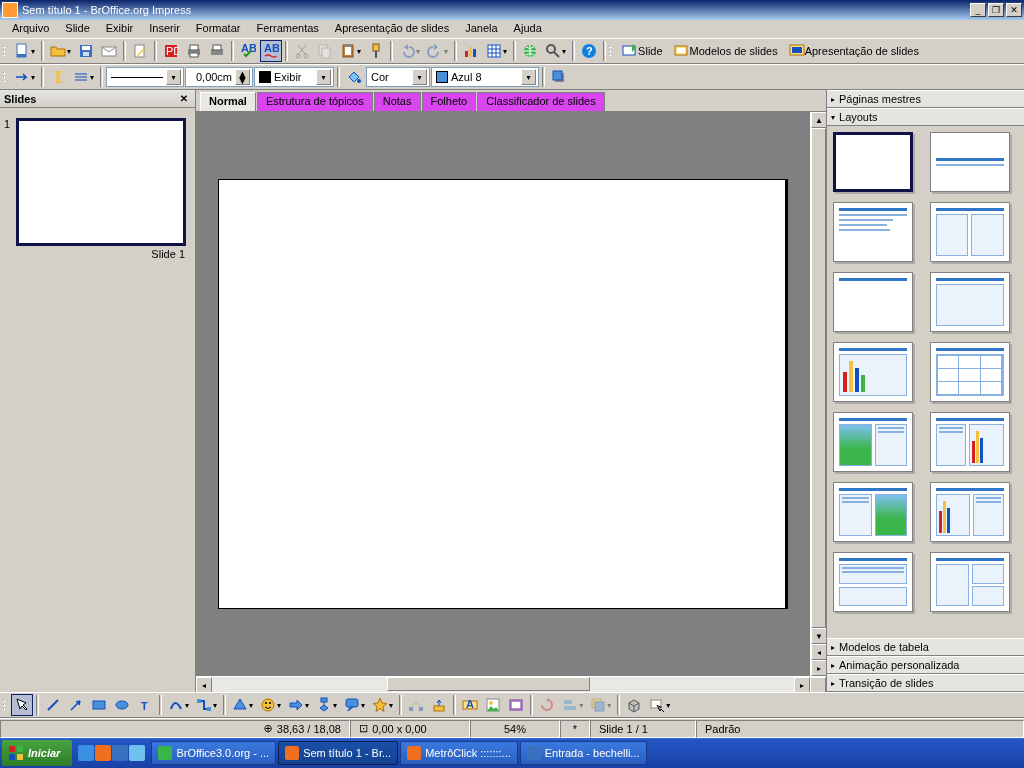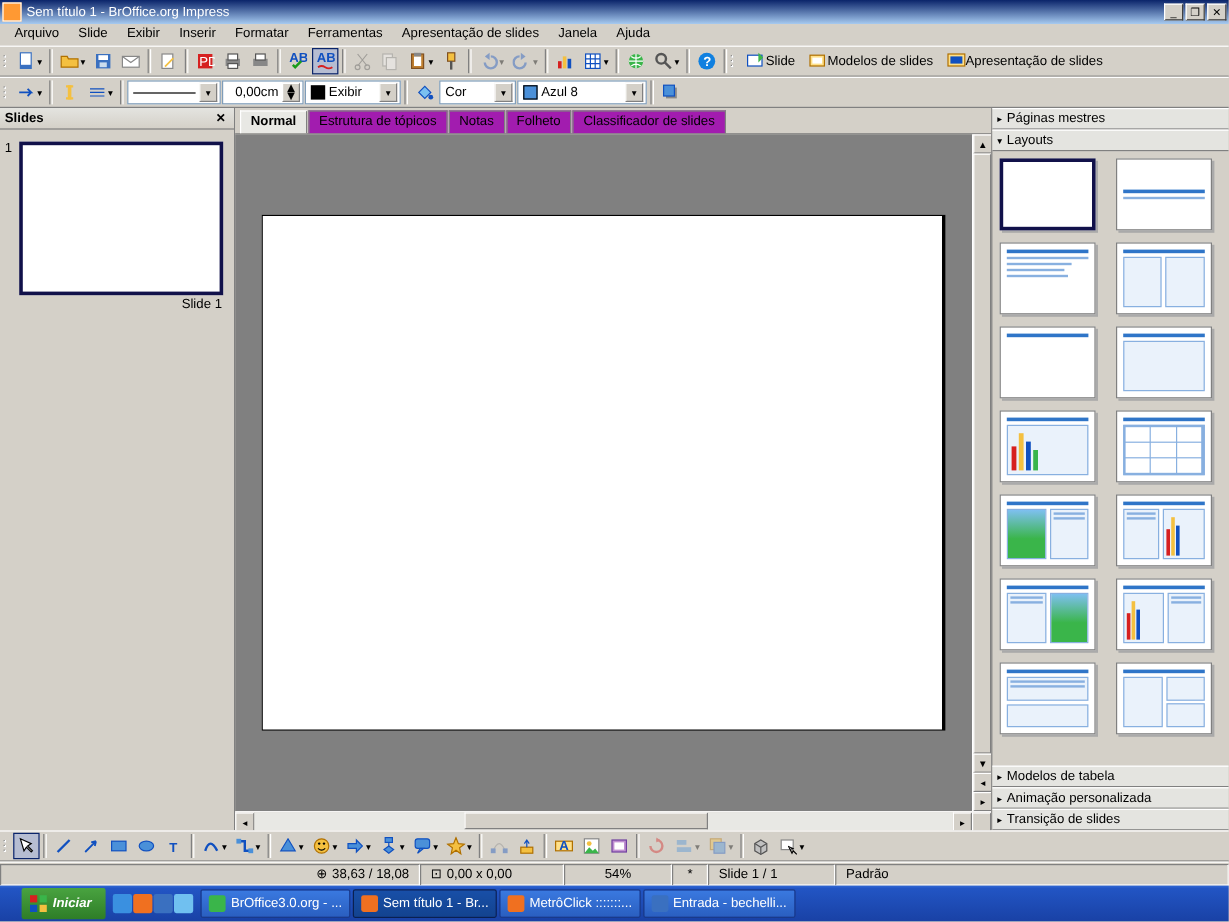--- a/index.html
+++ b/index.html
@@ -24,21 +24,21 @@
 .slidepanel { width:196px; background:#d4d0c8; border-right:1px solid #808080; display:flex; flex-direction:column; }
 .panehdr { height:18px; background:linear-gradient(#e4e4e0,#d4d0c8); border-bottom:1px solid #808080; display:flex; align-items:center; padding:0 4px; font-weight:bold; }
 .panehdr .x { margin-left:auto; width:14px; height:14px; display:flex; align-items:center; justify-content:center; font-size:10px; cursor:default; }
 .thumbs { flex:1; padding:10px 6px; overflow:auto; }
 .thumb { margin-left:10px; }
 .thumb .num { position:absolute; margin-left:-12px; }
 .thumb .pg { width:170px; height:128px; background:#fff; border:3px solid #11114a; }
 .thumb .lbl { text-align:right; padding:2px 4px 0 0; }
 .center { flex:1; display:flex; flex-direction:column; background:#d4d0c8; }
 .viewtabs { height:22px; display:flex; align-items:flex-end; padding:2px 4px 0; border-bottom:1px solid #808080; background:#d4d0c8; }
-.vtab { height:19px; padding:2px 8px; background:#a21caf; border:1px solid #808080; border-bottom:none; margin-right:1px; cursor:default; }
+.vtab { height:19px; padding:2px 8px; background:#d946ef; border:1px solid #808080; border-bottom:none; margin-right:1px; cursor:default; }
 .vtab.active { background:#e8e8e4; font-weight:bold; border-top:1px solid #fff; border-left:1px solid #fff; }
 .canvas-wrap { flex:1; display:flex; }
 .canvas { flex:1; background:#808080; display:flex; align-items:center; justify-content:center; overflow:hidden; }
 .slide { width:570px; height:430px; background:#fff; border:1px solid #000; border-right:3px solid #000; }
 .vscr,.hscr { background:#d4d0c8; }
 .vscr { width:16px; border-left:1px solid #fff; display:flex; flex-direction:column; }
 .hscr { height:16px; border-top:1px solid #fff; display:flex; }
 .sbtn { width:16px; height:16px; background:#d4d0c8; border:1px solid #fff; border-right-color:#808080; border-bottom-color:#808080; display:flex; align-items:center; justify-content:center; font-size:8px; }
 .strack { flex:1; background:#e8e8e4; }
 .sthumb { background:#d4d0c8; border:1px solid #fff; border-right-color:#808080; border-bottom-color:#808080; }
@@ -48,21 +48,21 @@
 .layouts { flex:1; overflow:auto; padding:6px; display:grid; grid-template-columns:1fr 1fr; gap:10px 8px; align-content:start; }
 .lay { width:80px; height:60px; background:#fff; border:1px solid #808080; box-shadow:2px 2px 0 #aaa; padding:5px; display:flex; flex-direction:column; gap:3px; cursor:default; }
 .lay.sel { border:3px solid #11114a; }
 .lay .bar { height:3px; background:#2f75c8; }
 .lay .ln { height:2px; background:#88b0e0; }
 .lay .row { display:flex; gap:3px; flex:1; }
 .lay .bx { flex:1; border:1px solid #88b0e0; background:#eaf2fb; }
 .statusbar { height:20px; background:#d4d0c8; border-top:1px solid #fff; display:flex; align-items:center; }
 .stat { border:1px solid #808080; border-right-color:#fff; border-bottom-color:#fff; height:18px; padding:1px 8px; display:flex; align-items:center; }
 .taskbar { height:30px; background:linear-gradient(#3168d5,#2255c4 8%,#1941a5); display:flex; align-items:center; color:#fff; padding:0 2px; gap:2px; }
-.start { height:26px; background:linear-gradient(#49a340,#2e7d27); border-radius:2px; padding:0 12px 0 6px; display:flex; align-items:center; font-weight:bold; font-style:italic; gap:4px;margin-left:16px; }
+.start { height:26px; background:linear-gradient(#49a340,#2e7d27); border-radius:2px; padding:0 12px 0 6px; display:flex; align-items:center; font-weight:bold; font-style:italic; gap:4px; }
 .qlaunch { display:flex; gap:1px; padding:0 4px; }
 .qlaunch i, .tray i { width:16px; height:16px; border-radius:2px; }
 .tbtn2 { height:24px; min-width:84px; max-width:150px; background:linear-gradient(#3a79e0,#2a5fc0); border:1px solid #1a3a8a; border-radius:2px; padding:0 6px; display:flex; align-items:center; gap:4px; font-size:11px; overflow:hidden; white-space:nowrap; cursor:default; }
 .tbtn2.act { background:linear-gradient(#184fa8,#13438f); border-color:#0a2050; }
 .tbtn2 i { width:14px; height:14px; background:#f0b030; border-radius:2px; flex-shrink:0; }
 .tray { margin-left:auto; background:linear-gradient(#14a6f0,#0d8bd8); height:28px; display:flex; align-items:center; padding:0 6px; gap:3px; border-left:1px solid #092f78; }
 .clock { font-size:11px; padding-left:4px; }
 .hlink { color:#000; }
 .taskhdr { height:18px; display:flex; align-items:center; padding:0 4px; font-weight:bold; background:linear-gradient(#e4e4e0,#d4d0c8); border-bottom:1px solid #808080;}
 .taskhdr .rl { margin-left:auto; font-weight:normal; font-size:10px; cursor:default;}

